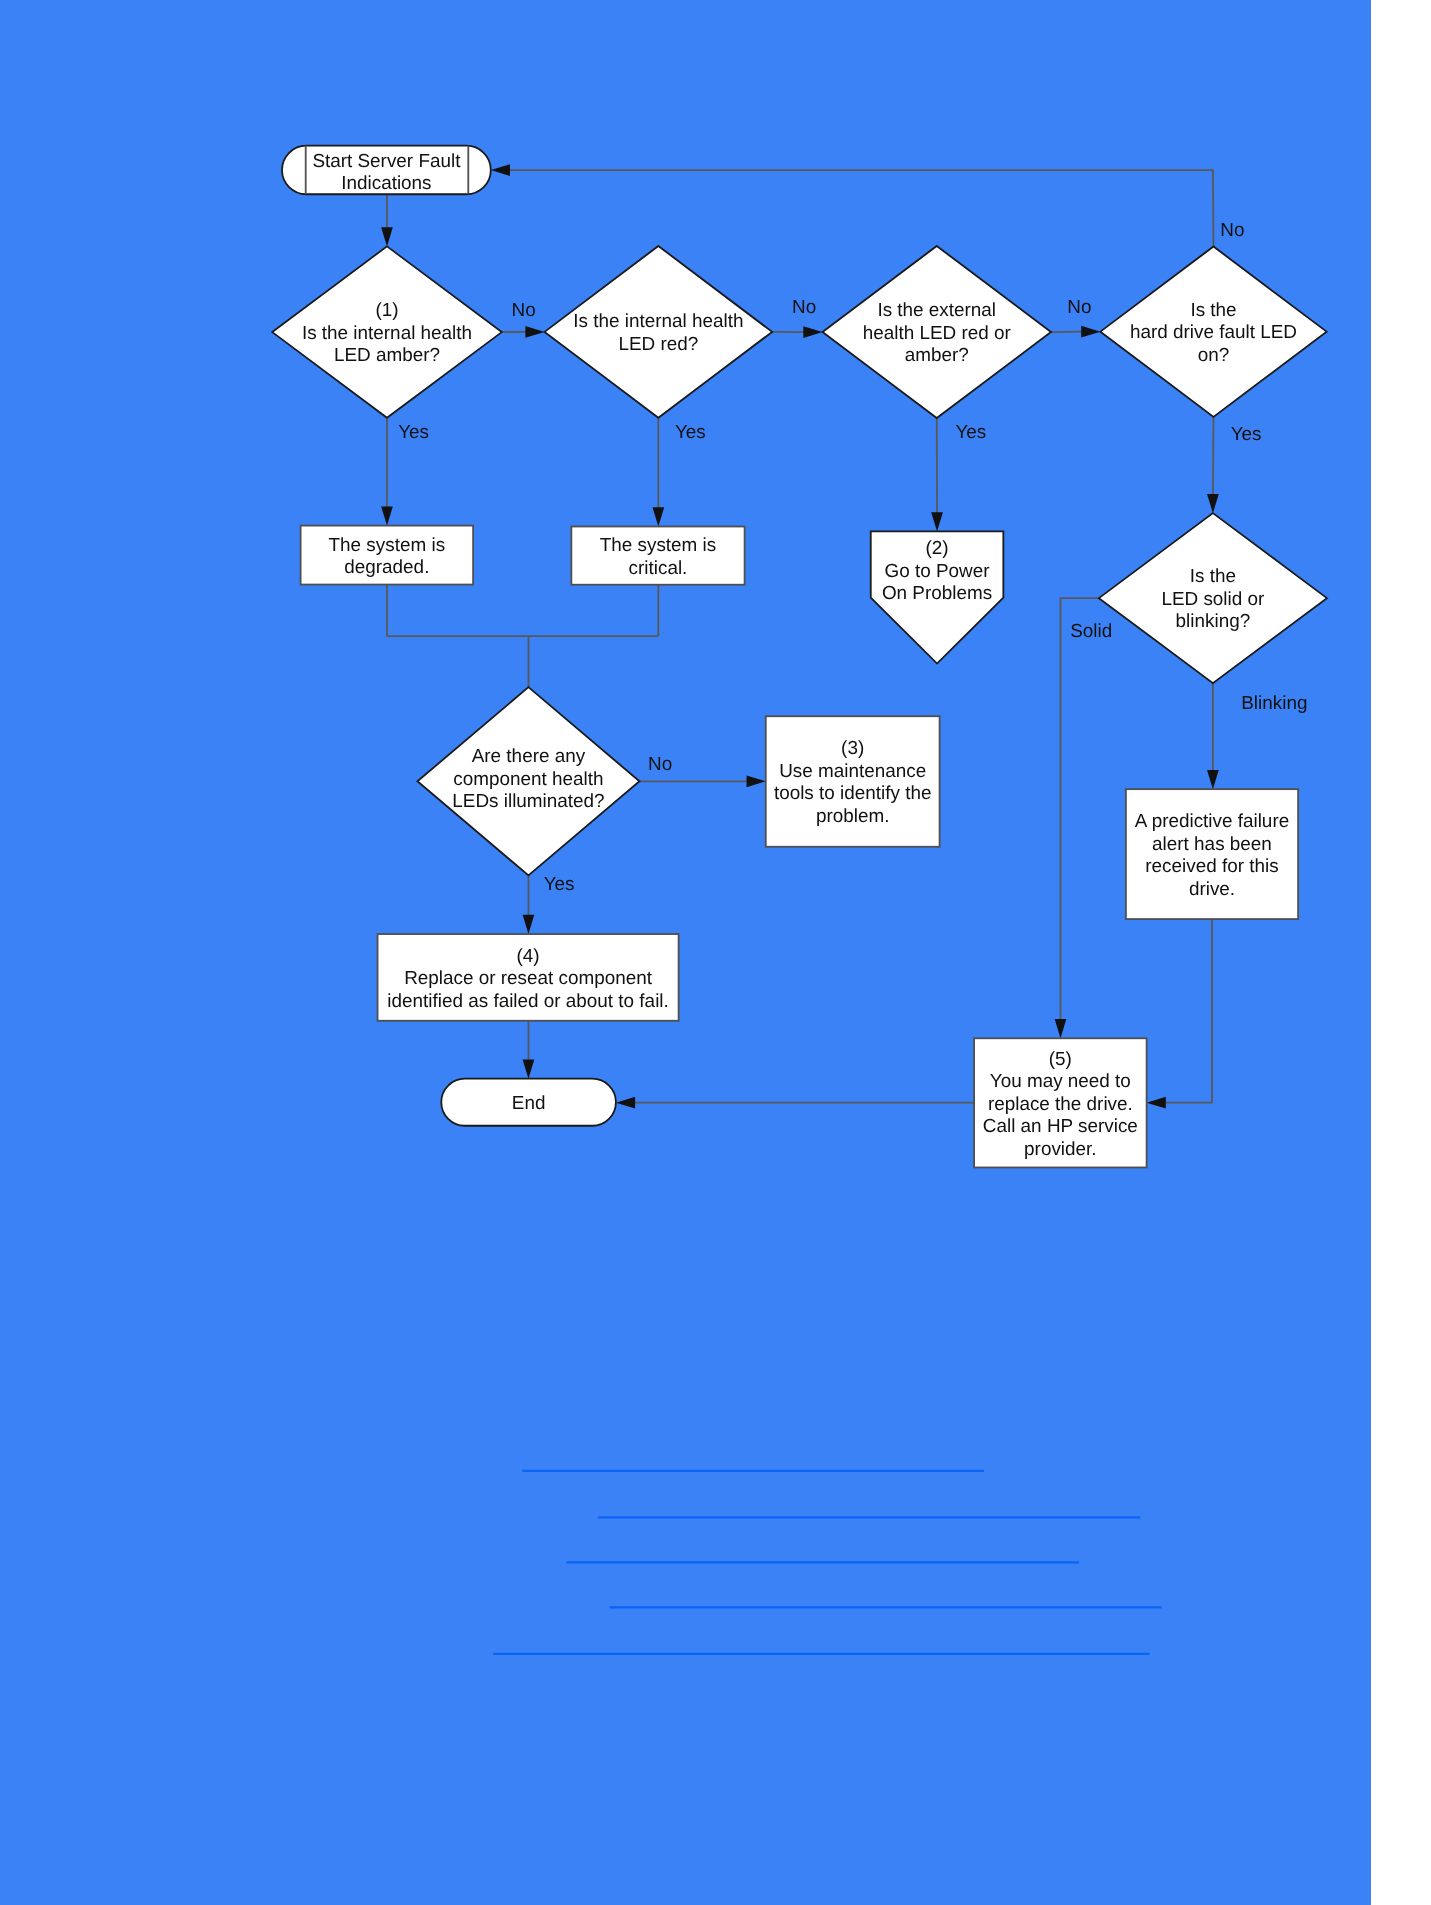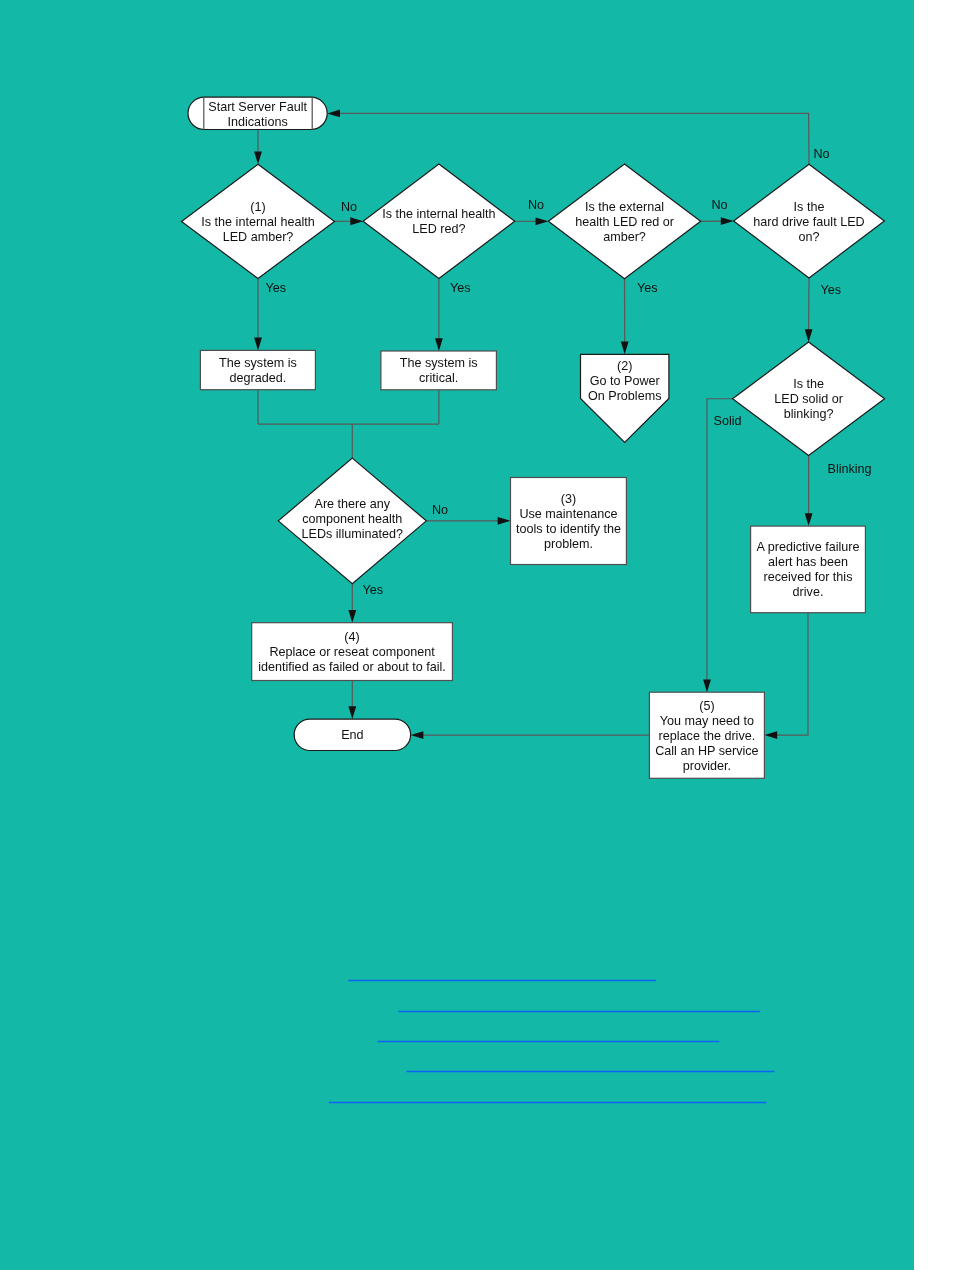--- a/index.html
+++ b/index.html
@@ -1,19 +1,19 @@
 <!DOCTYPE html>
 <html><head>
 <meta charset="utf-8">
 <title>Server Fault Indications Flowchart</title>
 <style>
   html,body{margin:0;padding:0;background:#ffffff;}
   body{width:954px;height:1270px;overflow:hidden;
        font-family:"Liberation Sans",sans-serif;}
-  #page{position:relative;width:914px;height:1270px;background:#14b8a6;}
+  #page{position:relative;width:914px;height:1270px;background:#3b82f6;}
   svg#flow{position:absolute;left:0;top:0;width:954px;height:1270px;display:block;
            shape-rendering:geometricPrecision;will-change:transform;}
   svg#flow text{font-family:"Liberation Sans",sans-serif;font-size:12.6px;fill:#111111;
                 letter-spacing:0;-webkit-font-smoothing:antialiased;}
   .shape{fill:#ffffff;stroke:#4f4f4f;stroke-width:1.2;}
   .shape.dark{stroke:#1a1a1a;}
   .conn{stroke:#585858;stroke-width:1.2;fill:none;}
   .head{fill:#111111;stroke:none;}
   .linkline{stroke:#0b63f7;stroke-width:1.5;}
 </style>

